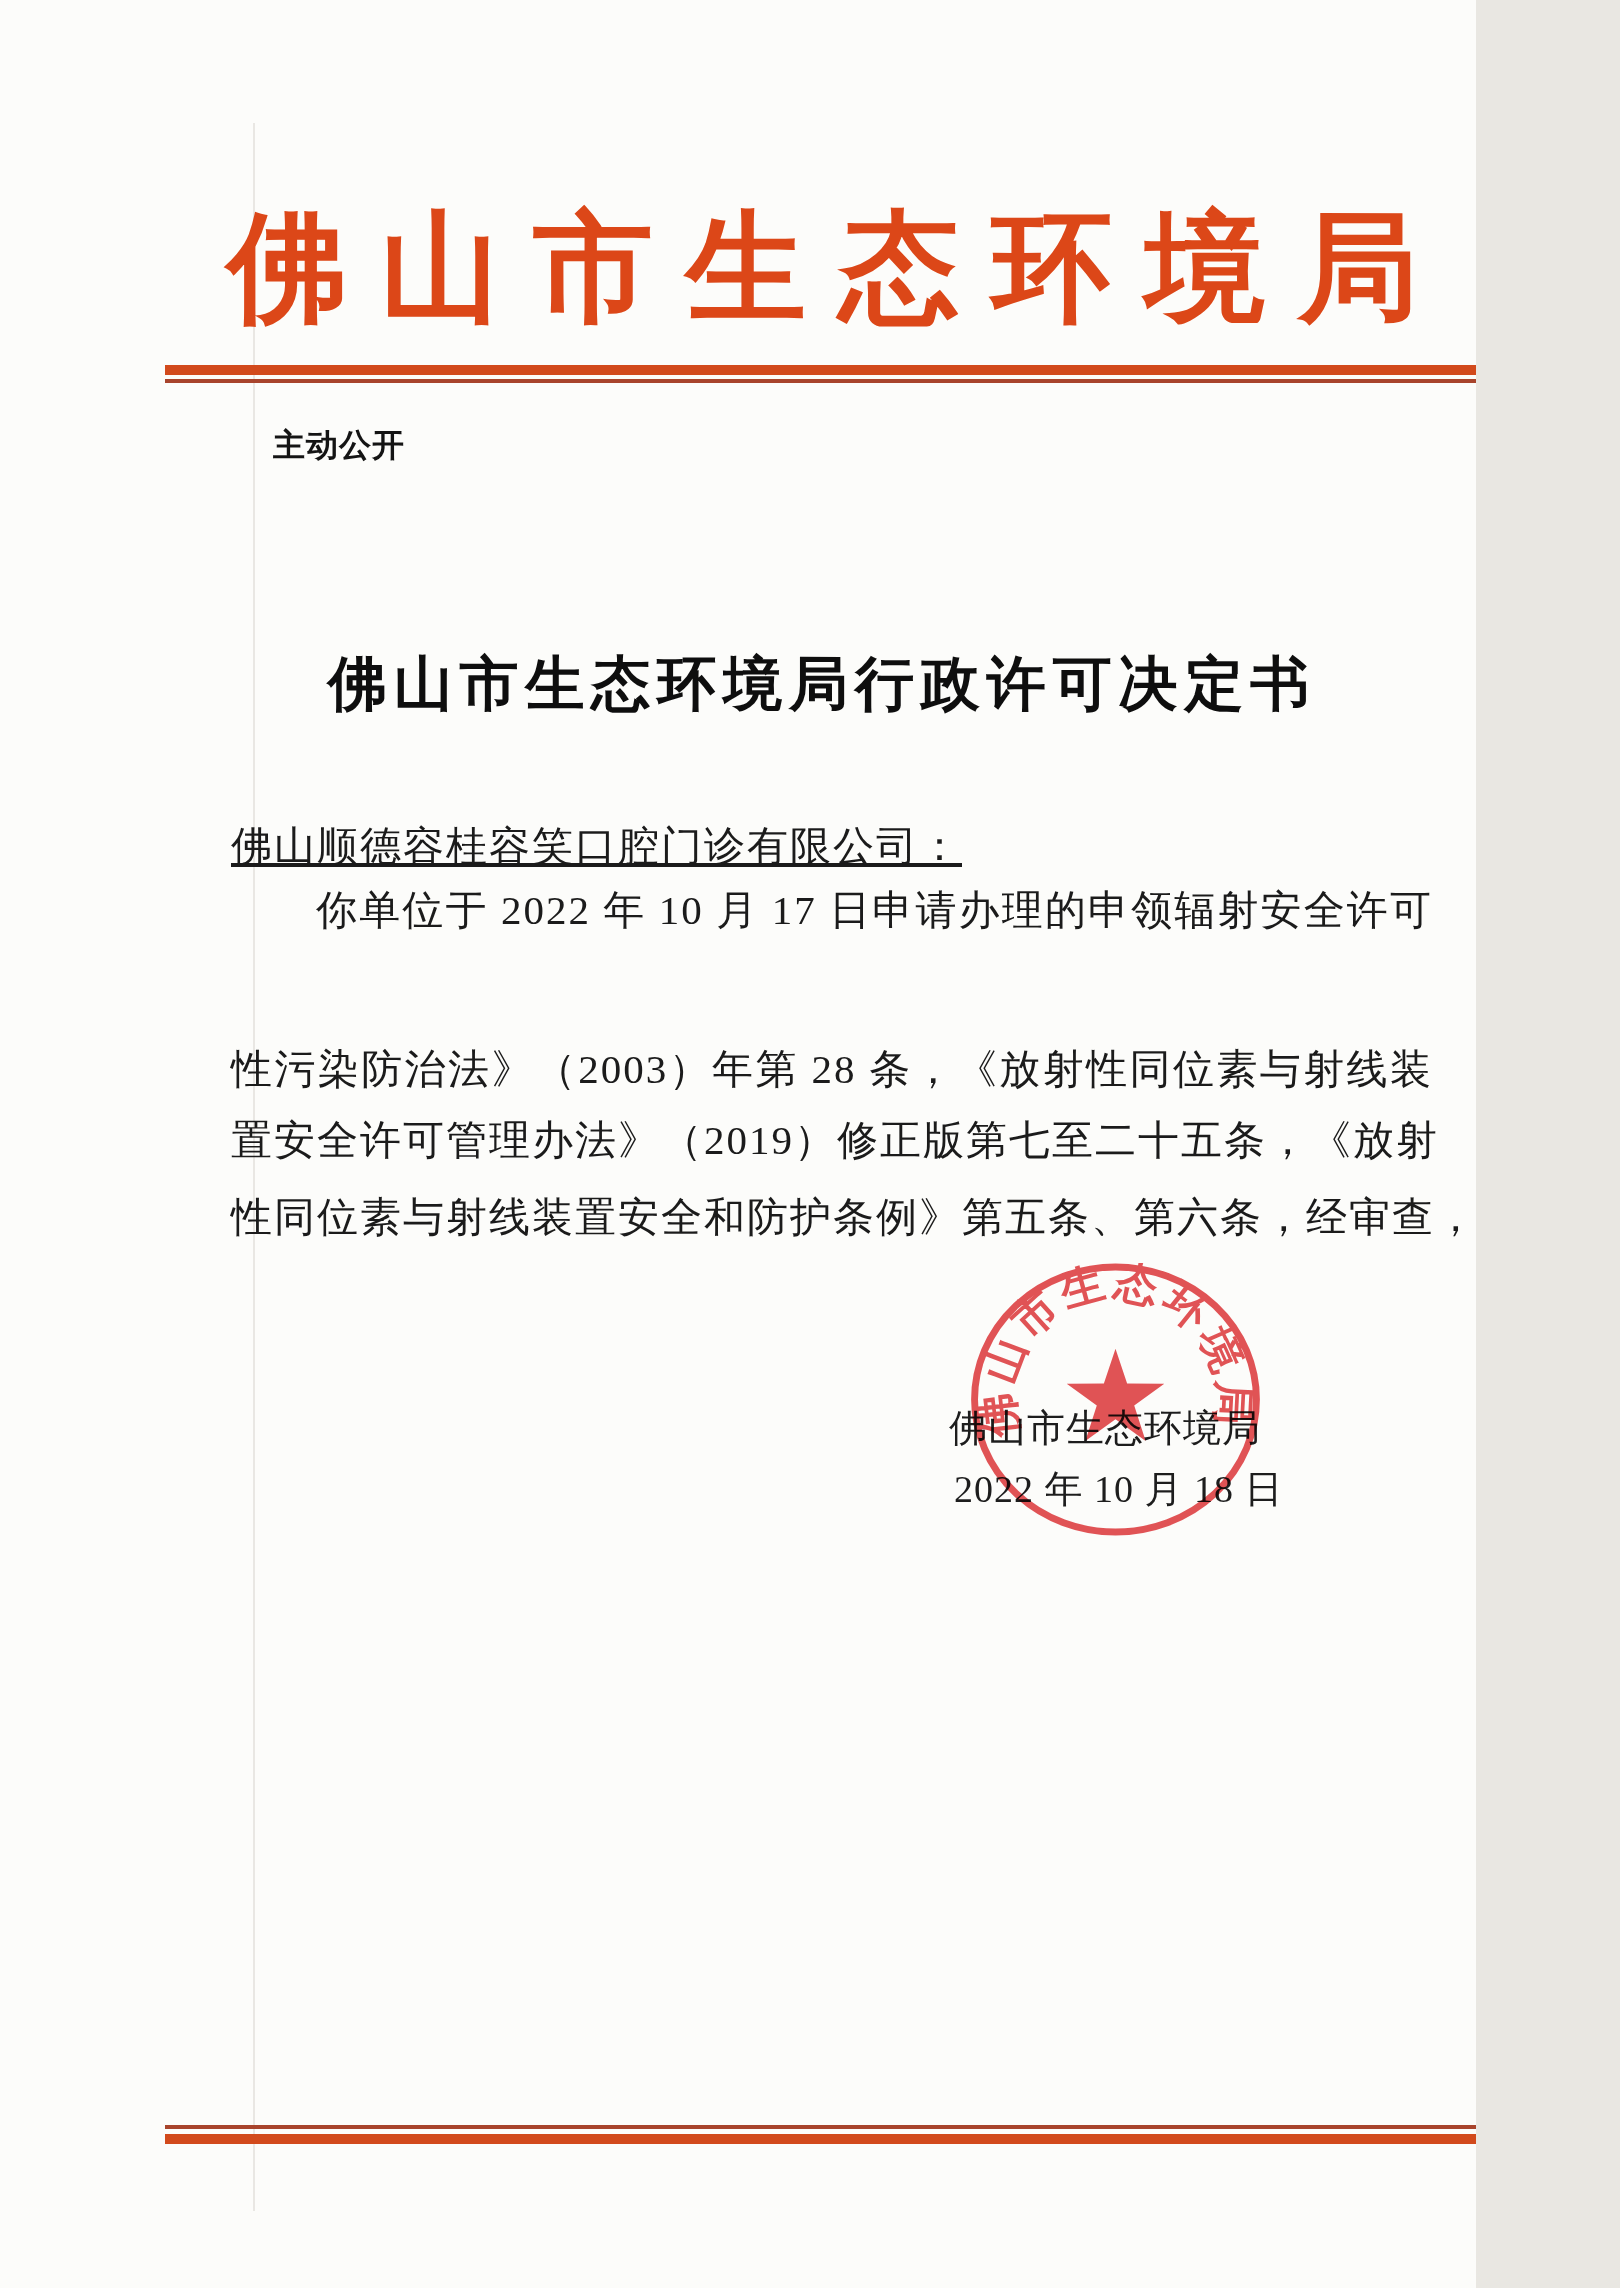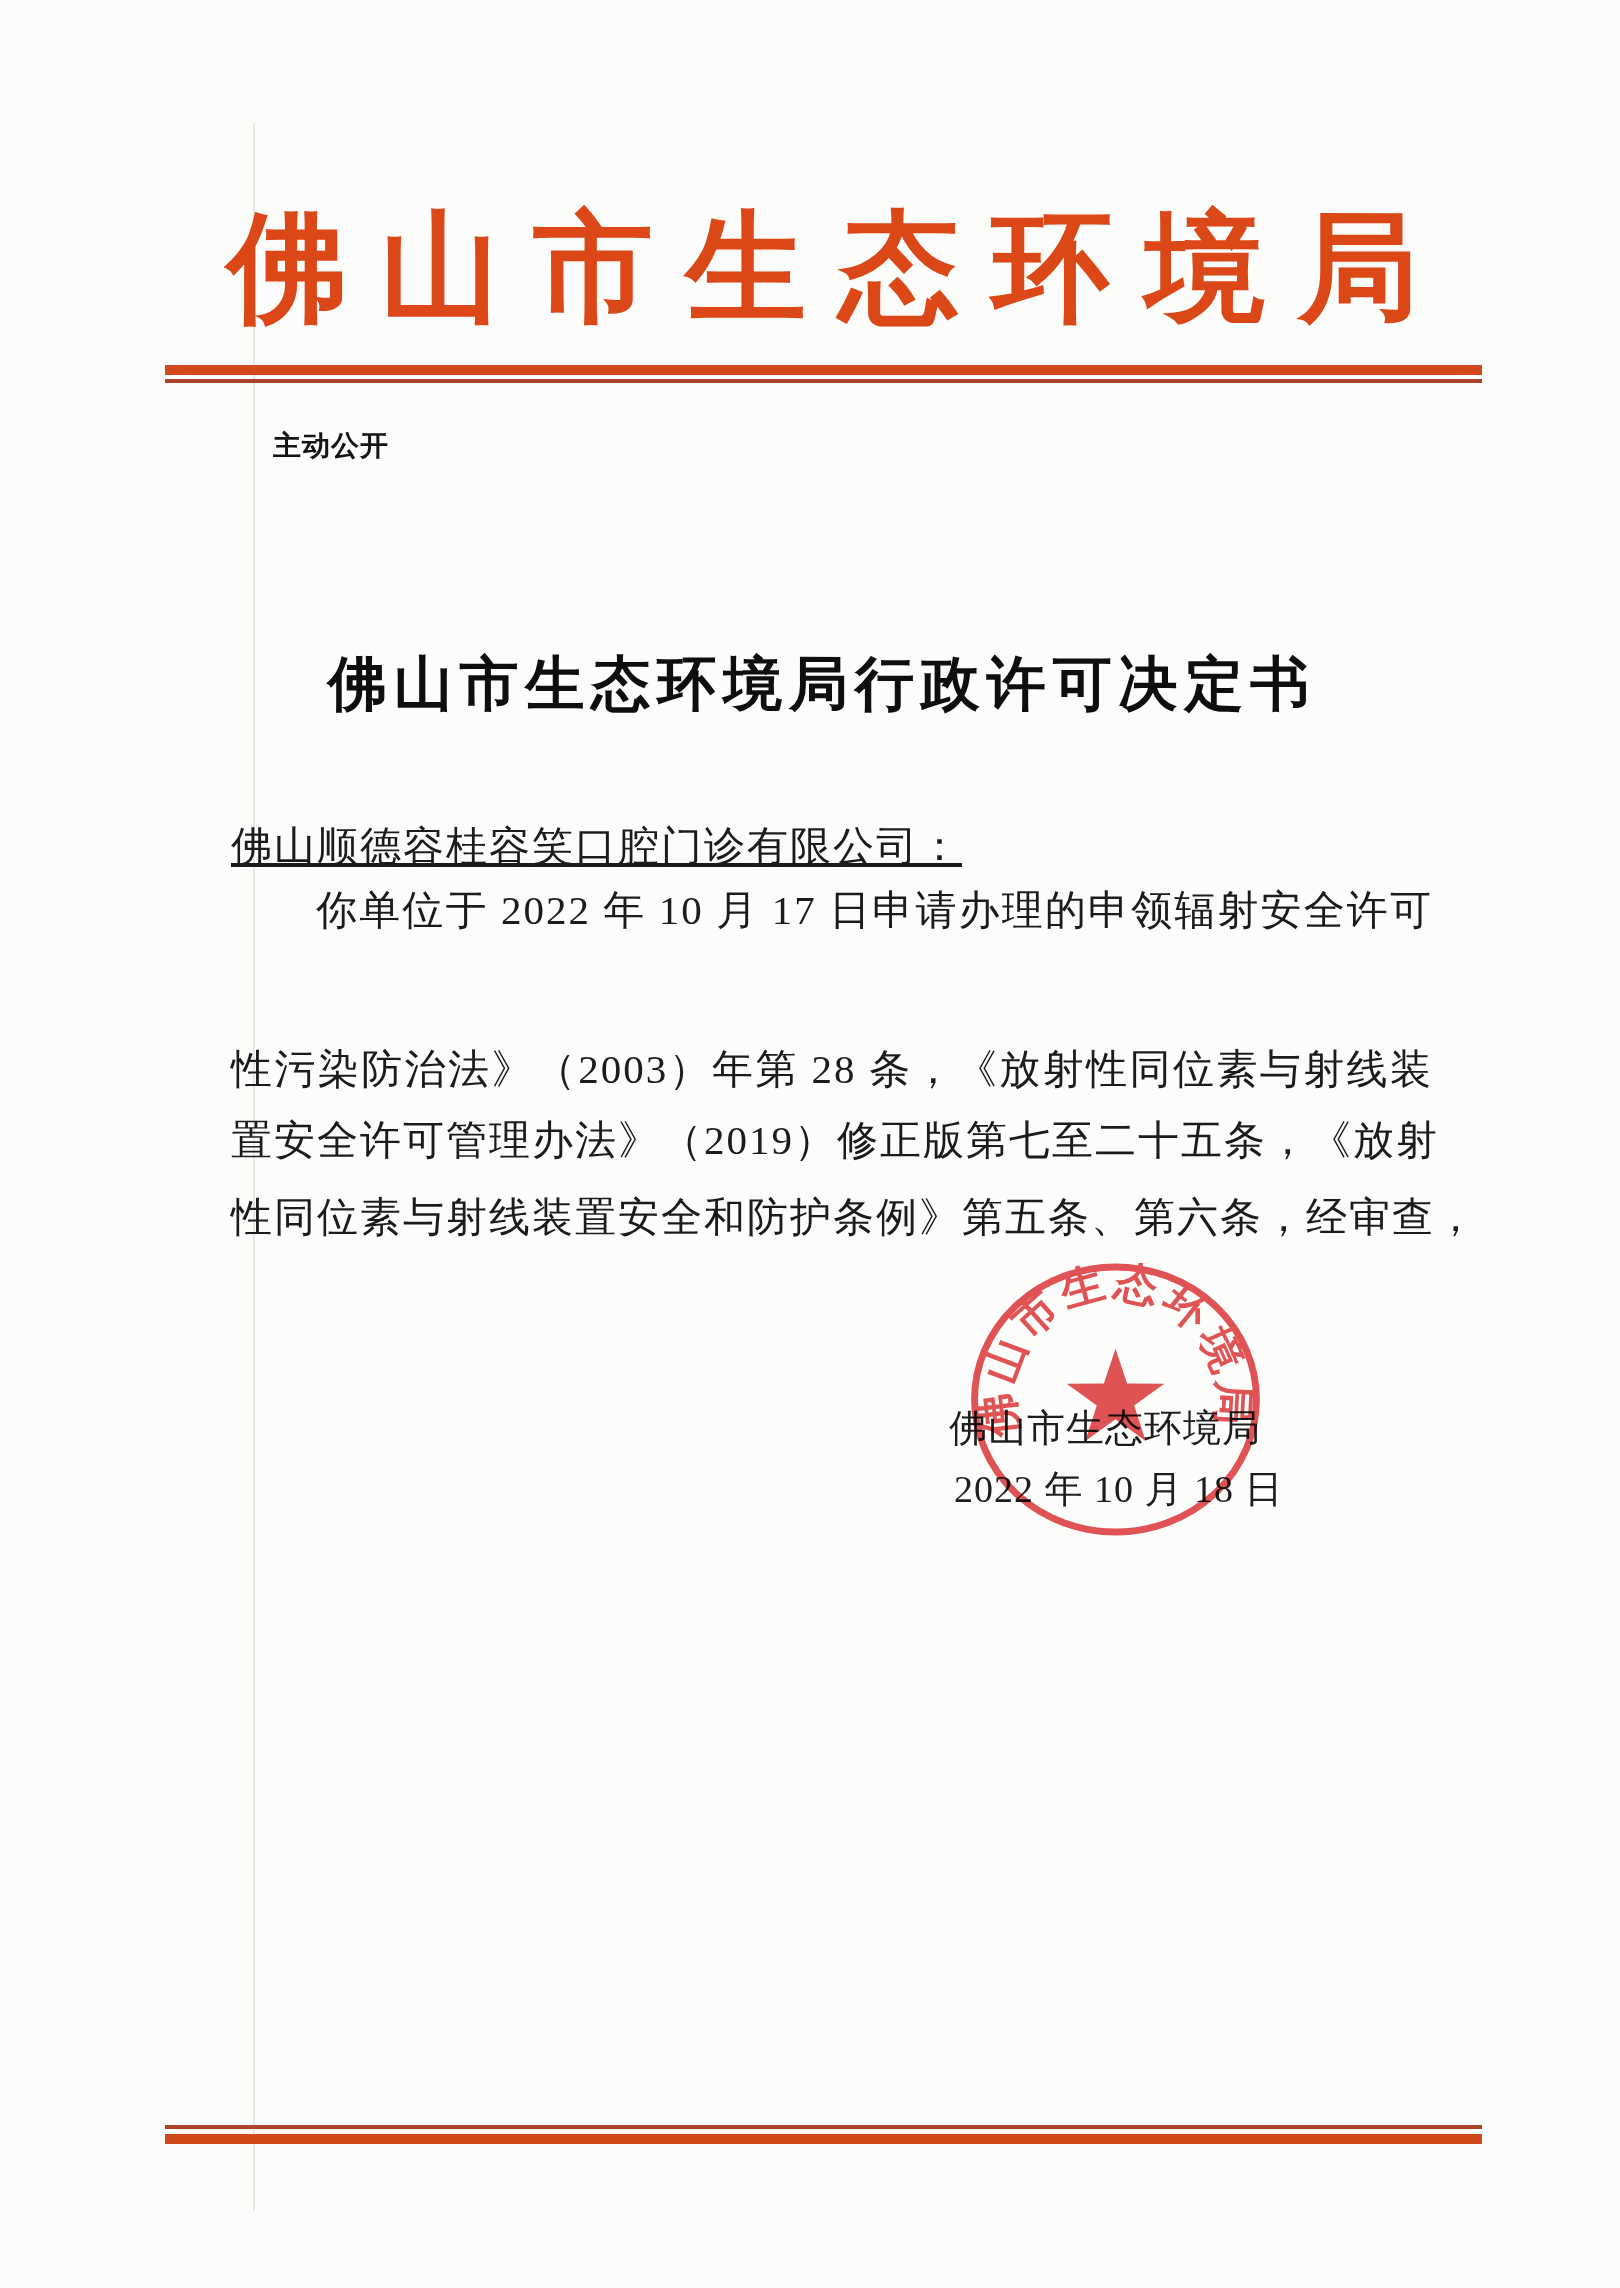--- a/index.html
+++ b/index.html
@@ -1,18 +1,18 @@
 <!DOCTYPE html>
 <html><head>
 <meta charset="utf-8">
 <style>
   html,body{margin:0;padding:0;background:#e9e7e2;}
   .page{
     position:relative;
-    width:1620px;height:2288px;
+    width:1476px;height:2288px;
     background:#fcfcfa;
     overflow:hidden;
     font-family:"Liberation Serif","DejaVu Serif",serif;
     color:#1b1b1b;
   }
   
   .scan-fold{
     position:absolute;left:253px;top:123px;width:2px;height:2088px;
     background:#d8d5d0;opacity:.55;
   }
@@ -25,21 +25,21 @@
   }
   .rule{position:absolute;left:165px;width:1317px;}
   .rule-head-thick{top:365px;height:9.9px;background:#d24a1c;}
   .rule-head-thin{top:379px;height:3.9px;background:#a8442c;}
   .rule-foot-thin{top:2125px;height:3.9px;background:#a8442c;}
   .rule-foot-thick{top:2134px;height:9.9px;background:#d24a1c;}
   
   .disclosure{
     position:absolute;left:273px;top:422px;
     font-family:"Liberation Sans","DejaVu Sans",sans-serif;
-    font-weight:bold;font-size:28px;line-height:47px;color:#141414;
+    font-weight:bold;font-size:32px;line-height:47px;color:#141414;
     letter-spacing:1px;
   }
   .doc-number{
     position:absolute;left:1030px;top:418px;
     font-size:41px;line-height:49px;color:#161616;white-space:nowrap;
   }
   
   .doc-title{
     position:absolute;left:0;top:640px;width:1620px;margin:12px;
     text-align:center;font-size:59px;line-height:65px;font-weight:bold;

